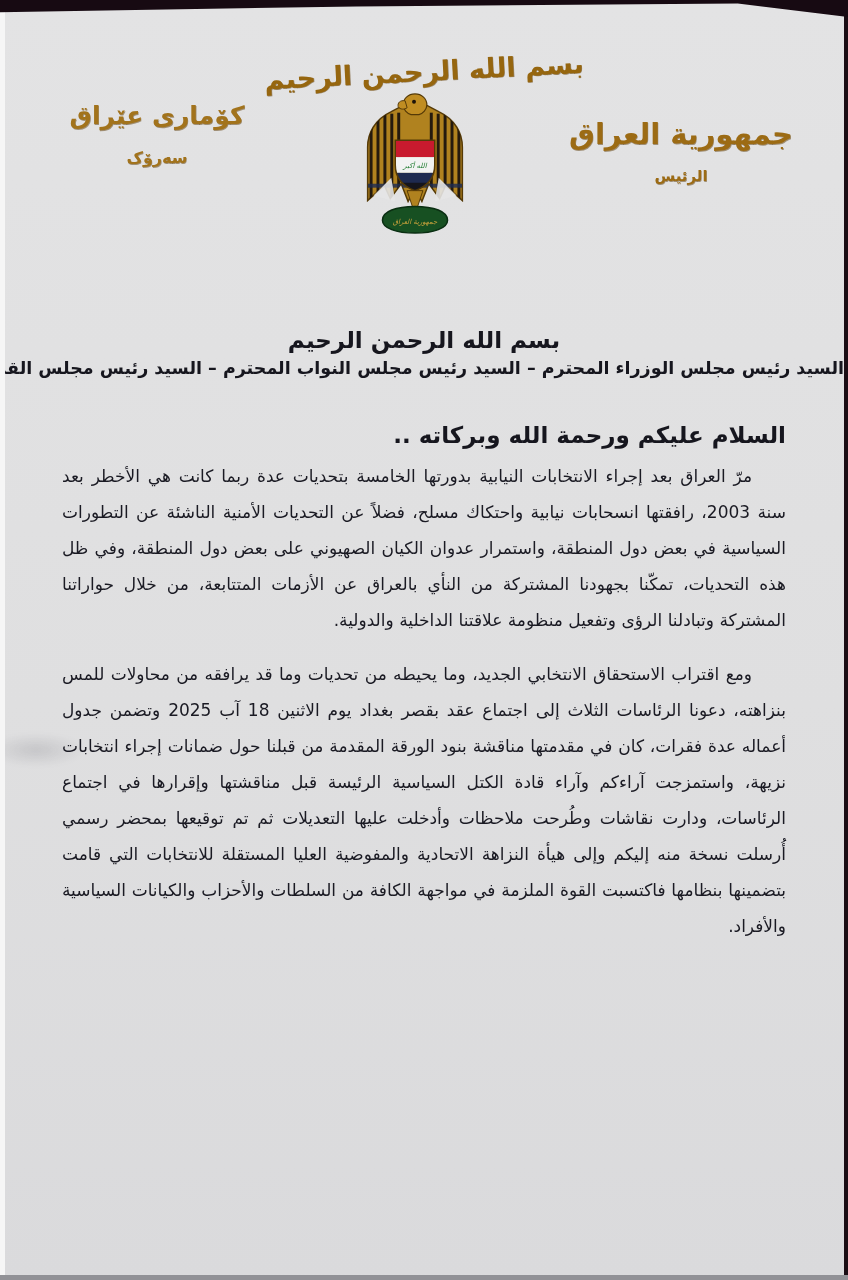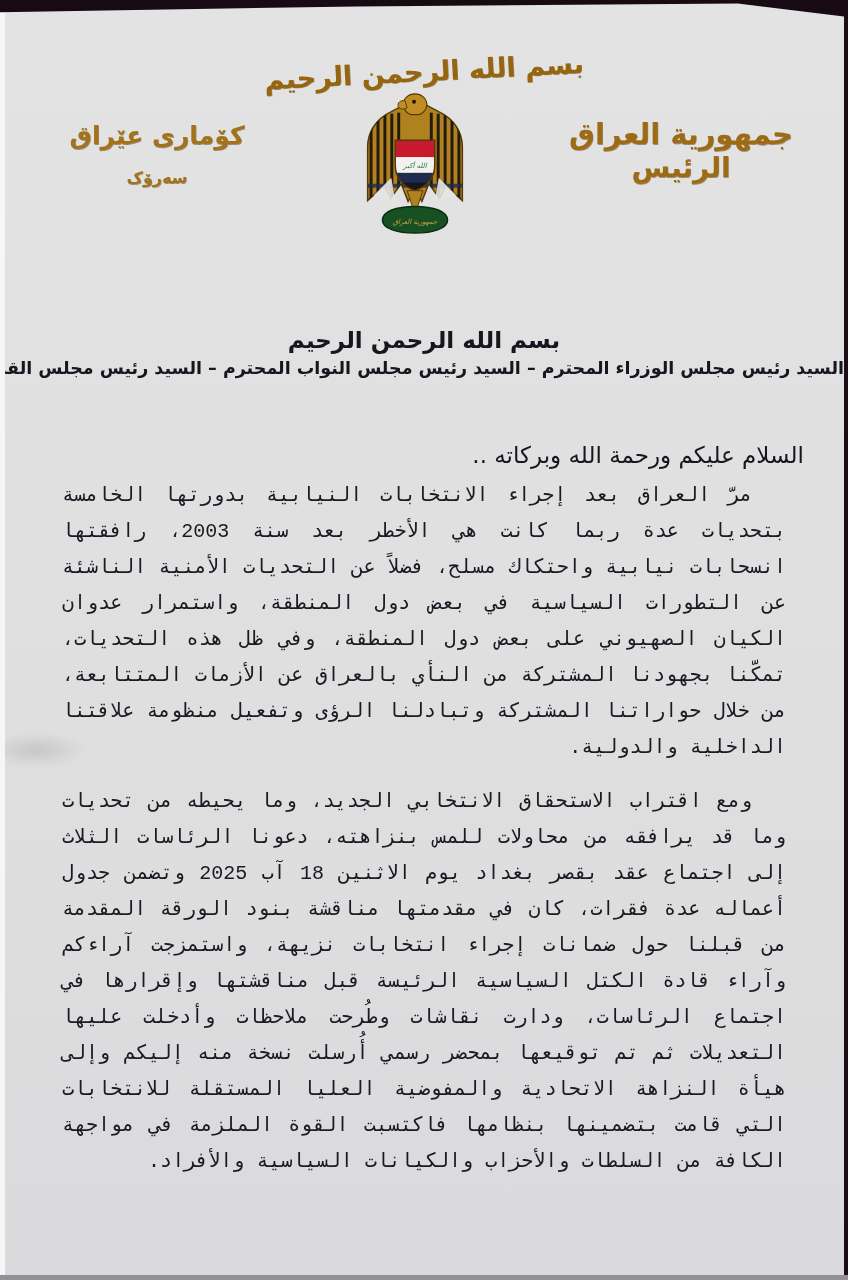--- a/index.html
+++ b/index.html
@@ -63,25 +63,25 @@
     padding: 0 42px;
     margin-top: 2px;
   }
   .gold-block { text-align: center; margin-top: 28px; }
   .gold-block .g-line1 {
     font-size: 29px; font-weight: bold; color: #9c6b14;
     text-shadow: 0.6px 0.8px 0.6px rgba(94,60,8,0.5);
     letter-spacing: 2px;
   }
   .gold-block .g-line2 {
-    font-size: 28px; font-weight: bold; color: #9c6b14;
+    font-size: 15px; font-weight: bold; color: #9c6b14;
     text-shadow: 0.6px 0.8px 0.6px rgba(94,60,8,0.5);
-    letter-spacing: 3px;
-  }
-  .gold-block.kurdish { margin-top: 32px; }
+    margin-top: 16px; letter-spacing: 3px;
+  }
+  .gold-block.kurdish { margin-top: 12px; }
   .gold-block.kurdish .g-line1 { font-size: 25px; letter-spacing: 4px; color: #a2731c; }
   .gold-block.kurdish .g-line2 { font-size: 16px; margin-top: 18px; color: #a2731c; }
   .arabic-side { width: 250px; }
   .kurdish-side { width: 230px; }
   .emblem-wrap { width: 124px; margin-top: 0; font-style: italic; }
   
   .basmala-heading {
     margin-top: 84px;
     text-align: center;
     font-size: 23px;
@@ -91,36 +91,35 @@
   .addressees-line {
     margin-top: 5px;
     text-align: center;
     font-size: 17.5px;
     font-weight: bold;
     color: #16161e;
     white-space: nowrap;
     padding: 0 4px;
   }
   .salutation-line {
-    margin-top: 64px;
-    padding: 0 44px;
+    margin-top: 44px;
+    padding: 0 62px;
     font-size: 23px;
-    font-weight: normal;
+    font-weight: bold;
     color: #16161e;
   }
   
   .letter-body p {
     margin: 18px 0 0;
     padding: 0 62px;
-    font-size: 20px;
+    font-size: 17px;
     line-height: 36px;
     text-align: justify;
     text-indent: 34px;
     color: #1a1a23;
-    font-family: Liberation Mono, monospace;
   }
   .letter-body p.first { margin-top: 10px; }
 </style>
 </head>
 <body>
 
 <div class="page">
 
   <div class="bismillah-script" lang="ar">بسم الله الرحمن الرحيم</div>
 

